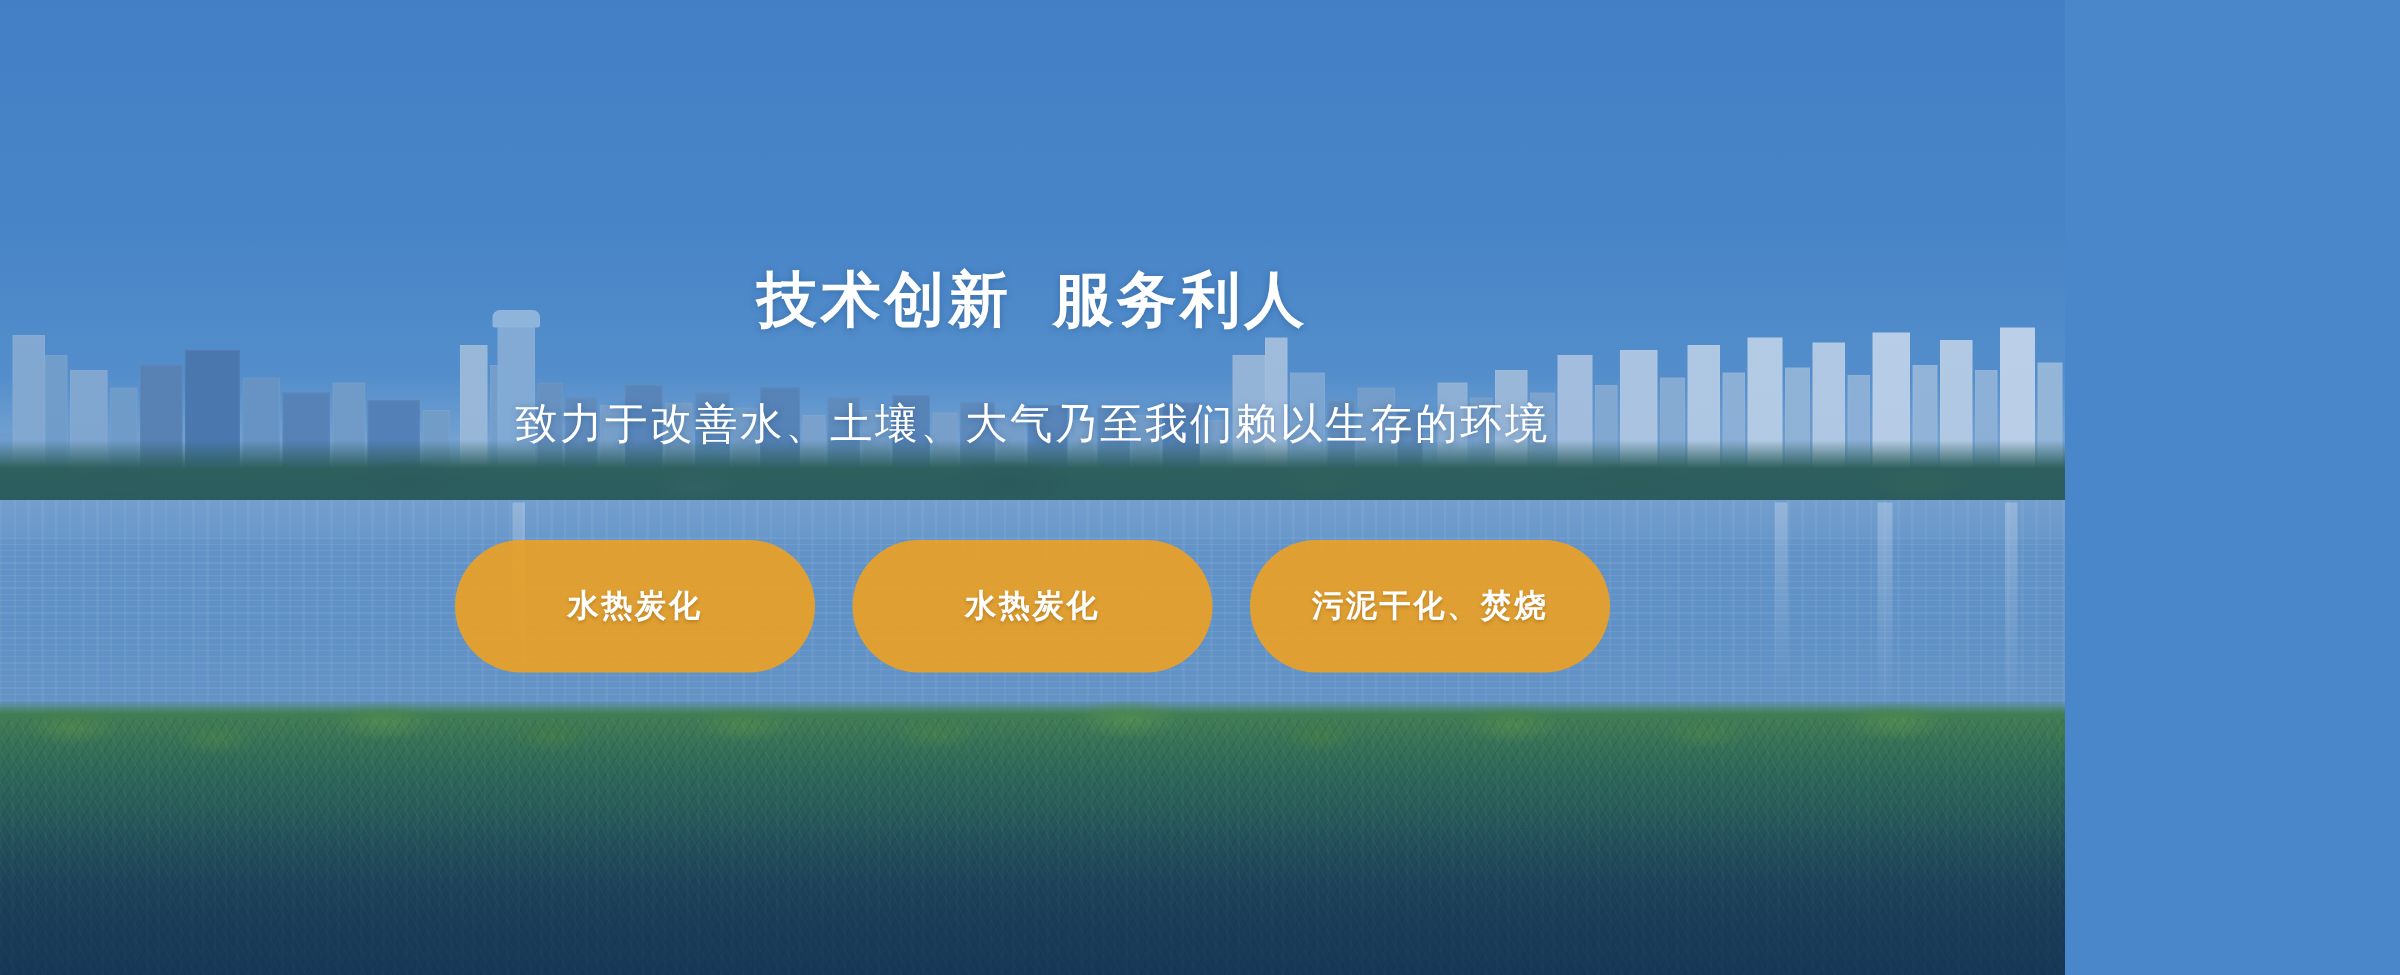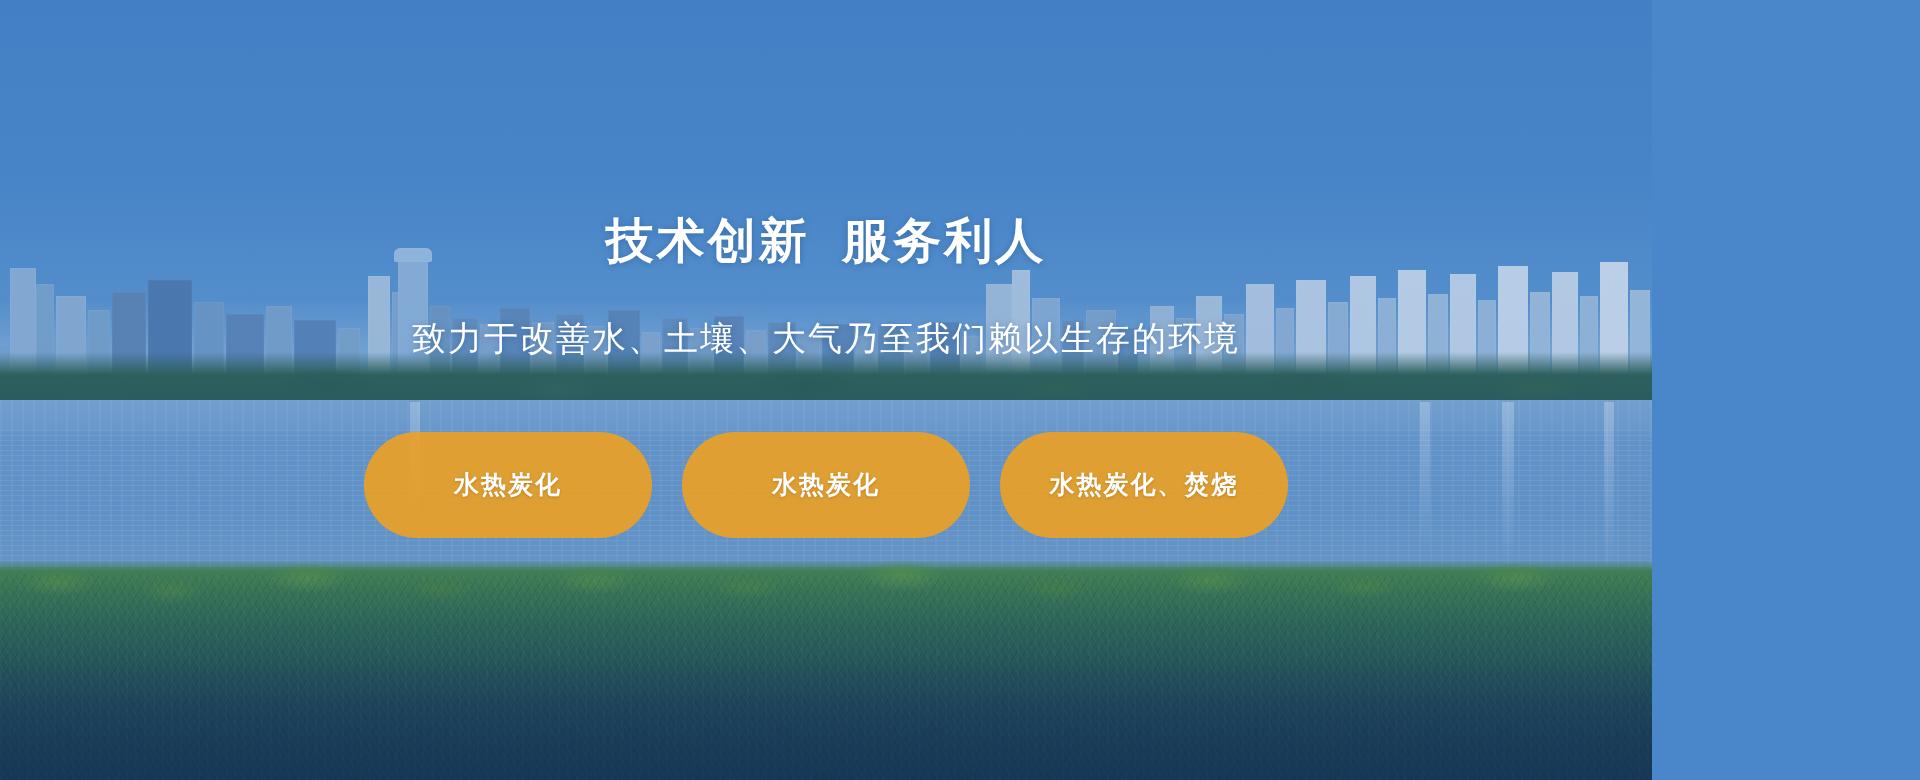--- a/index.html
+++ b/index.html
@@ -252,17 +252,17 @@
   </div>
 
   <div class="content">
     <h1 class="headline">技术创新  服务利人</h1>
 
     <p class="subhead">致力于改善水、土壤、大气乃至我们赖以生存的环境</p>
 
     <div class="btnrow">
       <button class="pill">水热炭化</button>
       <button class="pill">水热炭化</button>
-      <button class="pill">水热炭化、焚烧</button>
+      <button class="pill">污泥干化、焚烧</button>
     </div>
   </div>
 
 </div>
 
 </body></html>

